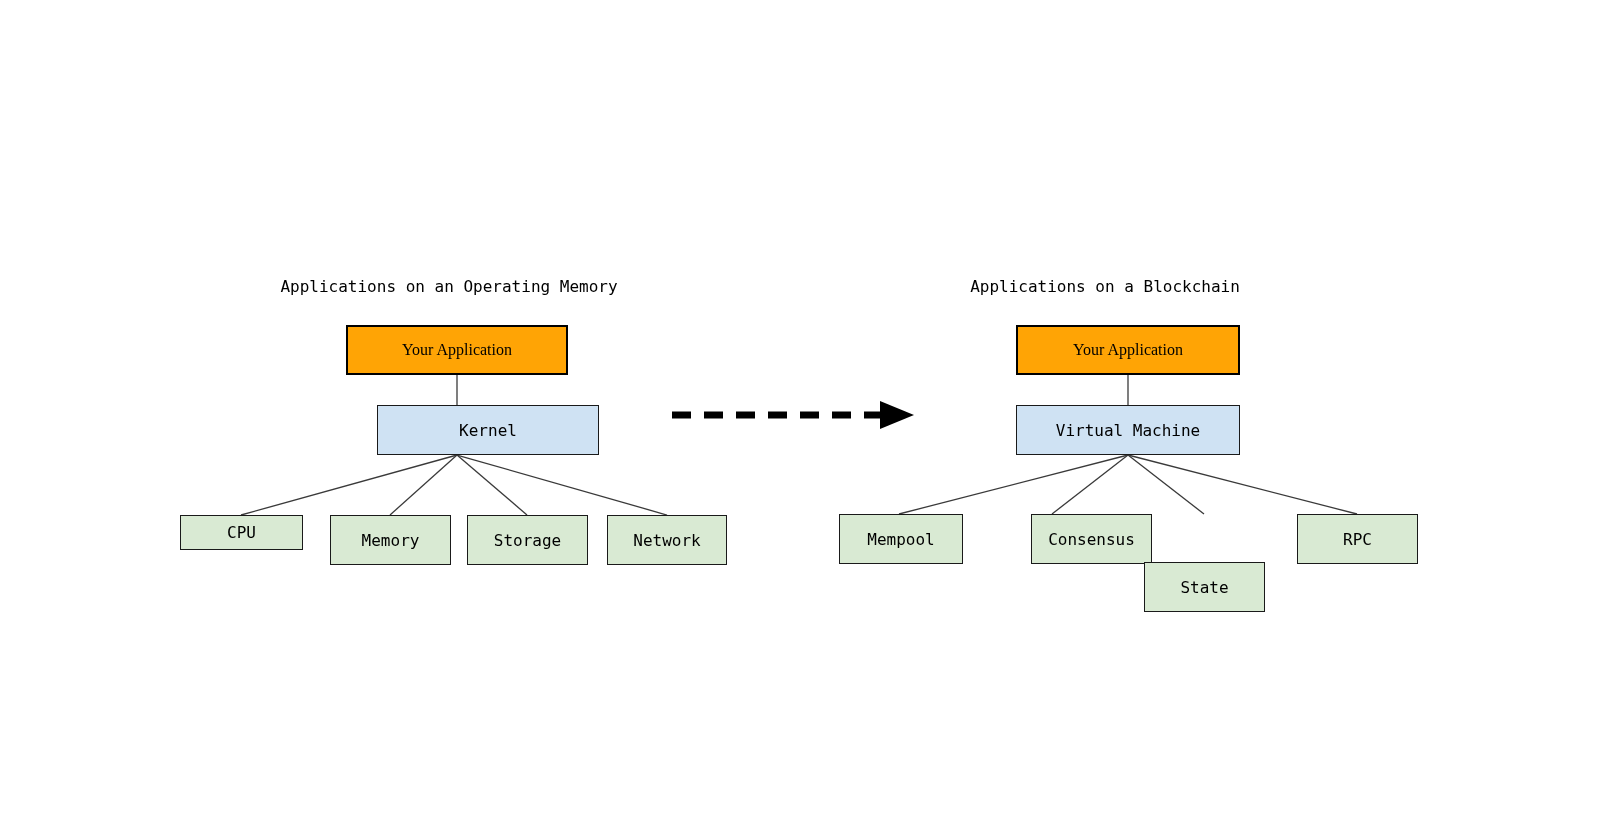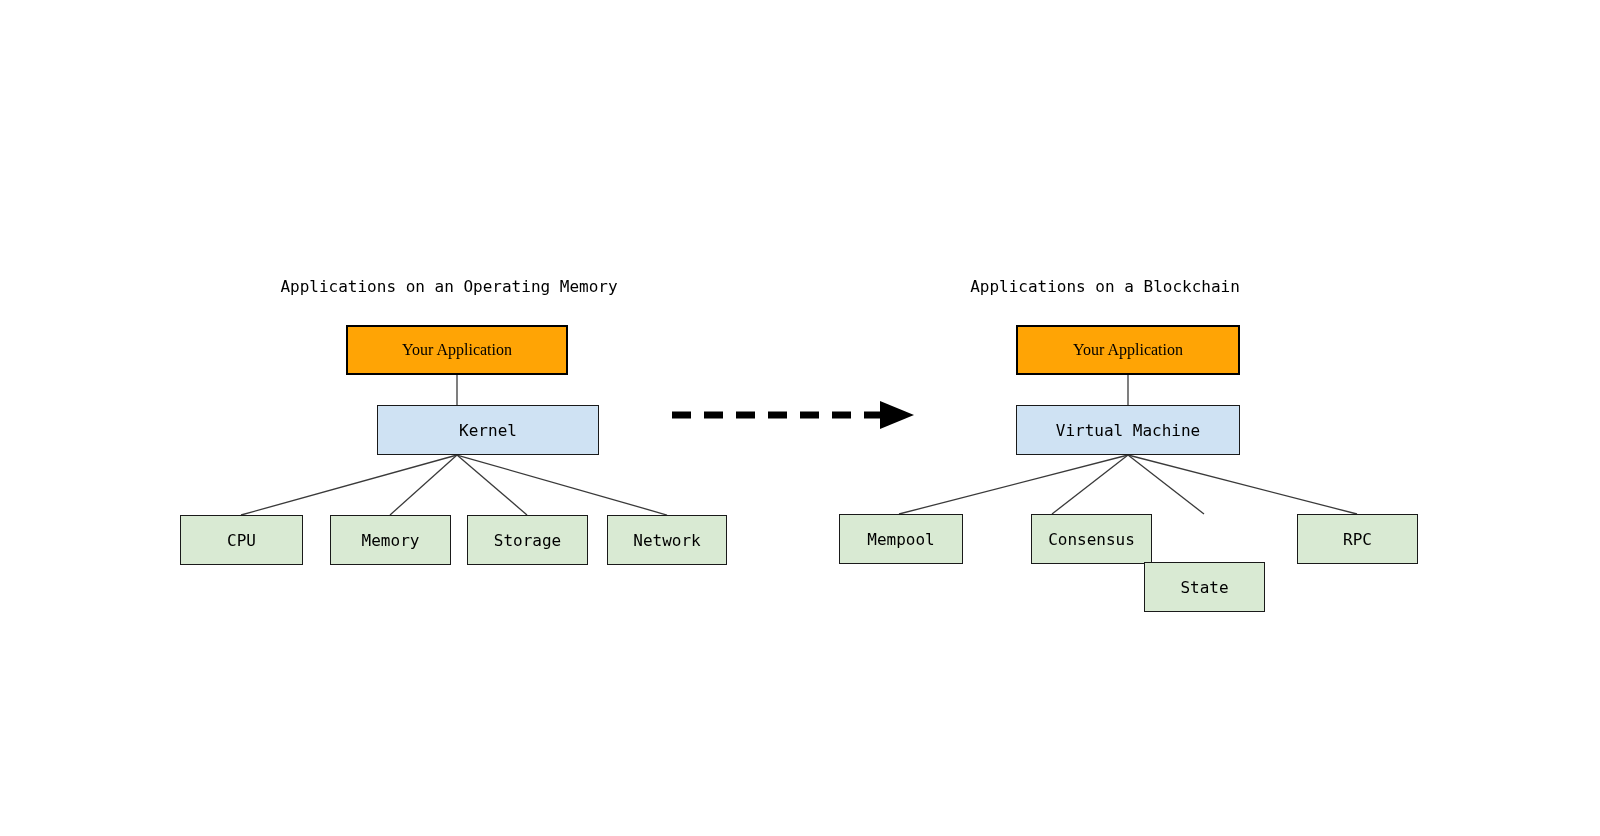--- a/index.html
+++ b/index.html
@@ -90,21 +90,21 @@
   </svg>
 
   <div>
     <div class="diagram-title" style="left:249px; top:277px; width:400px;">Applications on an Operating Memory</div>
     <div class="box app-box" style="left:346px; top:325px; width:222px; height:50px;">
       <span>Your Application</span>
     </div>
     <div class="box middle-box" style="left:346px; top:405px; width:222px; height:50px;margin-left:31px;">
       <span>Kernel</span>
     </div>
-    <div class="box component-box" style="left:180px; top:515px; width:123px; height:50px;">
+    <div class="box component-box" style="left:180px; top:515px; width:123px; height:35px;">
       <span>CPU</span>
     </div>
     <div class="box component-box" style="left:330px; top:515px; width:121px; height:50px;">
       <span>Memory</span>
     </div>
     <div class="box component-box" style="left:467px; top:515px; width:121px; height:50px;">
       <span>Storage</span>
     </div>
     <div class="box component-box" style="left:607px; top:515px; width:120px; height:50px;">
       <span>Network</span>

